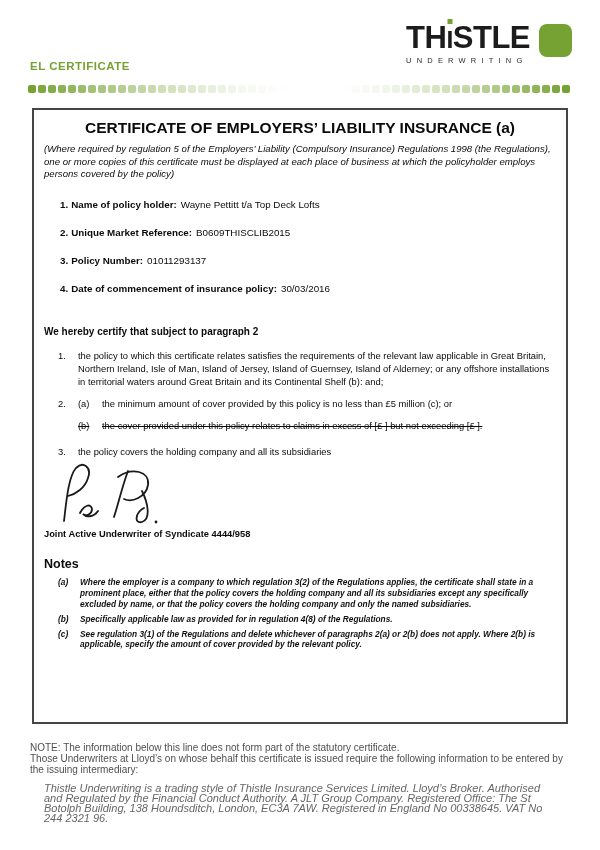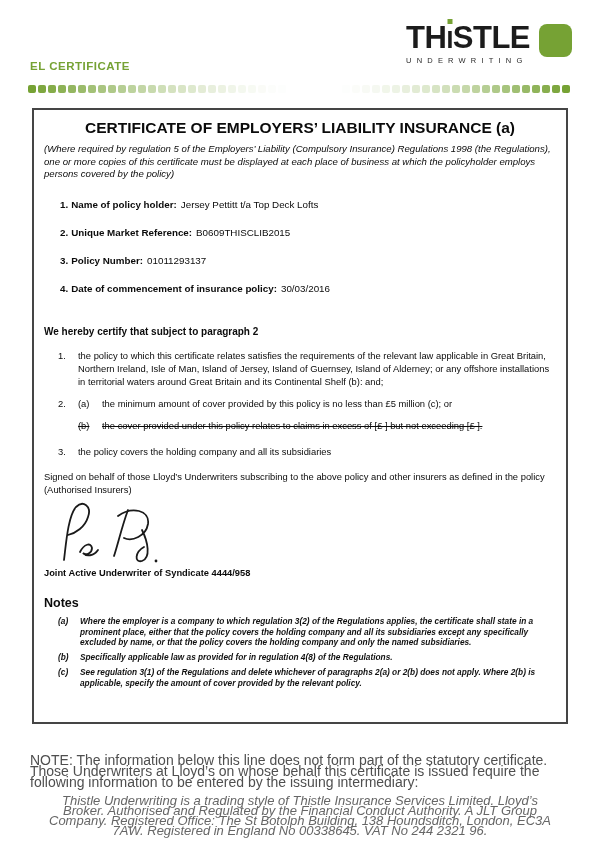--- a/index.html
+++ b/index.html
@@ -48,23 +48,23 @@
   .notes-h{margin-top:16px;font-size:12.5px;font-weight:bold;line-height:16px;}
   .note{display:flex;font-size:8.3px;font-style:italic;font-weight:bold;line-height:10.8px;margin-left:14px;color:#111;}
   .note-label{width:22px;flex-shrink:0;}
   .note-body{flex:1;}
   .note.a{margin-top:5px;}
   .note.b{margin-top:4px;}
   .note.c{margin-top:4px;}
 
   
   .footer{position:absolute;left:30px;top:742px;width:540px;color:#4f4f4f;}
-  .foot-note{font-size:14px;line-height:11px;margin-top:13px;}
+  .foot-note{font-size:10px;line-height:11px;}
   .foot-intermediary{margin-top:9px;font-size:8.4px;line-height:11px;}
-  .foot-legal{margin:8px auto 0;width:512px;text-align:center;font-size:13px;font-style:italic;line-height:10px;color:#666;}
+  .foot-legal{margin:8px auto 0;width:512px;font-size:11px;font-style:italic;line-height:10px;color:#666;}
 </style>
 </head>
 <body>
 
 <div class="el-label">EL CERTIFICATE</div>
 
 <div class="logo">
   <div class="logo-text">
     <div class="logo-name"><span>TH</span><span class="logo-i"><span>I</span><span class="idot"></span></span><span>STLE</span></div>
     <div class="logo-sub">UNDERWRITING</div>
@@ -127,21 +127,21 @@
     <span class="sq" style="background: rgb(118, 162, 52); opacity: 0.94;"></span>
     <span class="sq" style="background: rgb(118, 162, 52); opacity: 1;"></span>
   </div>
 
 <div class="cert">
   <div class="cert-title">CERTIFICATE OF EMPLOYERS’ LIABILITY INSURANCE (a)</div>
   <div class="cert-intro">(Where required by regulation 5 of the Employers’ Liability (Compulsory Insurance) Regulations 1998 (the Regulations), one or more copies of this certificate must be displayed at each place of business at which the policyholder employs persons covered by the policy)</div>
 
   <div class="fields">
     <div class="field">
-      <span class="fnum">1.</span><span class="flabel">Name of policy holder:</span><span>Jersey Pettitt t/a Top Deck Lofts</span>
+      <span class="fnum">1.</span><span class="flabel">Name of policy holder:</span><span>Wayne Pettitt t/a Top Deck Lofts</span>
     </div>
     <div class="field">
       <span class="fnum">2.</span><span class="flabel">Unique Market Reference:</span><span>B0609THISCLIB2015</span>
     </div>
     <div class="field">
       <span class="fnum">3.</span><span class="flabel">Policy Number:</span><span>01011293137</span>
     </div>
     <div class="field">
       <span class="fnum">4.</span><span class="flabel">Date of commencement of insurance policy:</span><span>30/03/2016</span>
     </div>
@@ -161,21 +161,20 @@
   <div class="li twob">
     <span class="li-num"></span>
     <span class="li-sub">(b)</span>
     <span class="li-body">the cover provided under this policy relates to claims in excess of [£ ] but not exceeding [£ ].</span>
   </div>
   <div class="li three">
     <span class="li-num">3.</span>
     <span class="li-body">the policy covers the holding company and all its subsidiaries</span>
   </div>
 
-  <div class="signed">Signed on behalf of those Lloyd’s Underwriters subscribing to the above policy and other insurers as defined in the policy (Authorised Insurers)</div>
 
   <div class="sig-wrap">
     <svg width="150" height="62" viewBox="0 0 150 62">
       <g fill="none" stroke="#1a1a1a" stroke-width="1.8" stroke-linecap="round">
         <path d="M8,58 C10,42 12,14 20,5 C27,-2 36,4 32,15 C29,25 20,31 12,33"></path>
         <path d="M24,50 C28,42 35,40 36,46 C36,51 30,54 27,51 C30,55 38,54 42,48"></path>
         <path d="M72,8 C66,24 62,42 58,54"></path>
         <path d="M62,14 C76,4 94,8 92,22 C90,34 76,40 68,36"></path>
         <path d="M86,28 C92,40 95,56 86,59 C78,61 79,50 88,45"></path>
         <circle cx="100" cy="59" r="1.4" fill="#1a1a1a" stroke="none"></circle>

